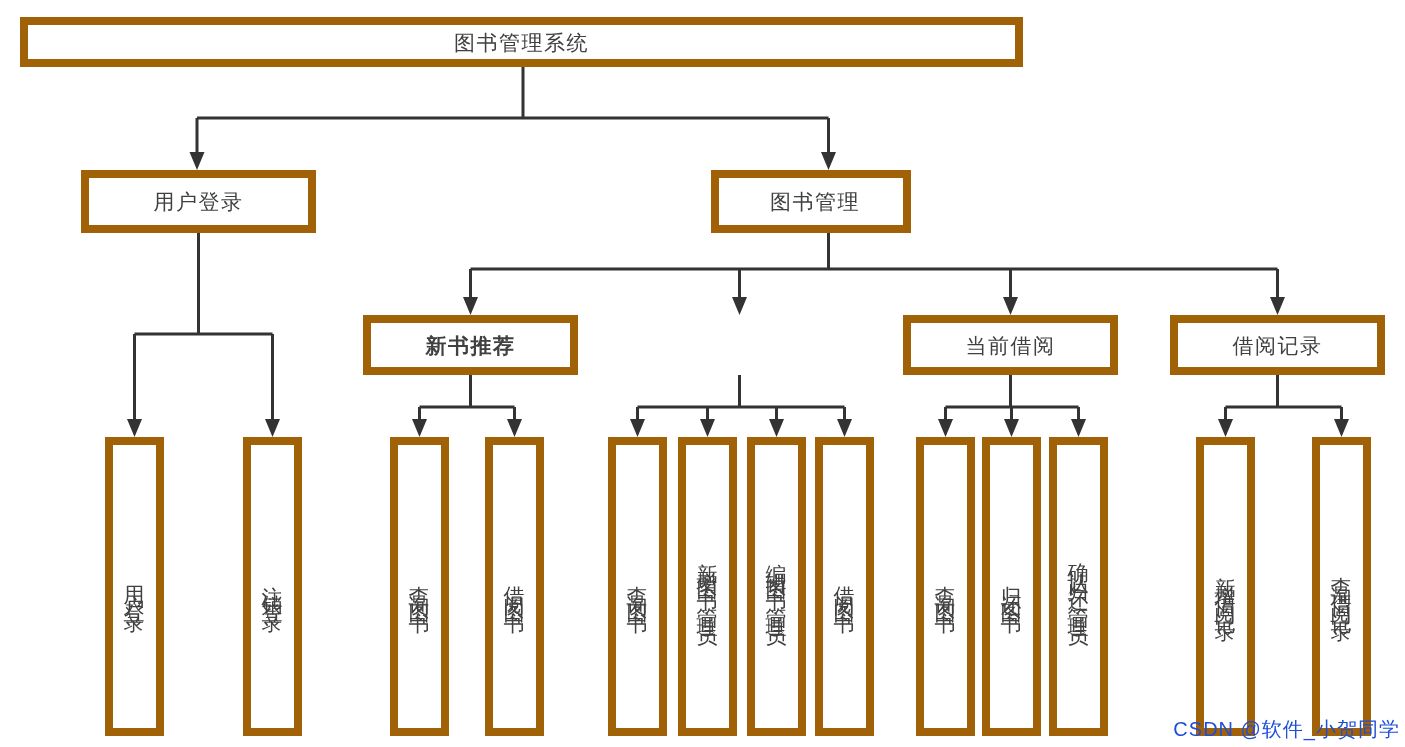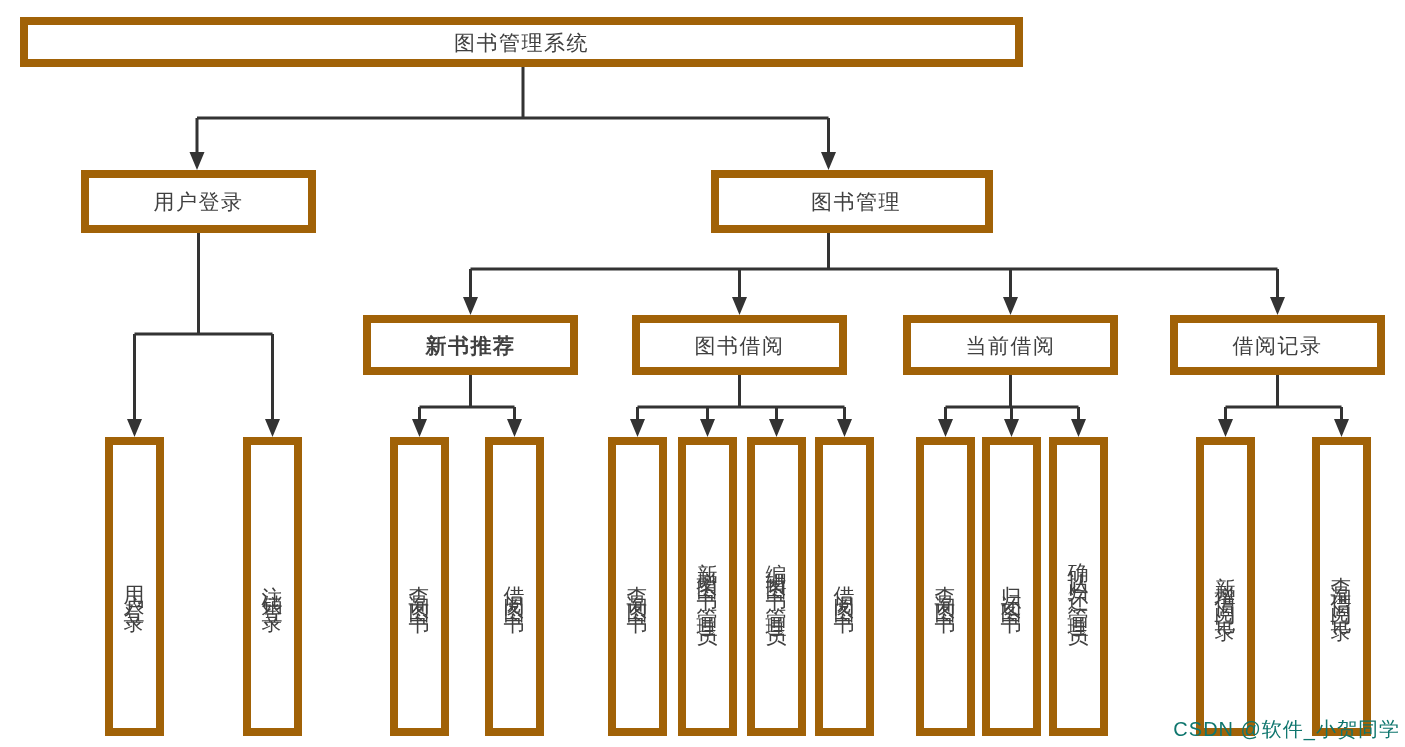--- a/index.html
+++ b/index.html
@@ -42,21 +42,21 @@
     text-orientation: mixed;
     font-size: 21px;
     letter-spacing: 9px;
     line-height: 1;
   }
   .watermark {
     position: absolute;
     right: 5px;
     bottom: 4px;
     font-size: 20px;
-    color: #0f766e;
+    color: #1d4ed8;
     letter-spacing: 1px;
     white-space: nowrap;
     z-index: 5;
   }
 </style>
 </head>
 <body>
 
 <div class="canvas">
 
@@ -98,29 +98,26 @@
       M1334 419 h15 l-7.5 18 z"></path>
   </svg>
 
   <div class="node h" style="left:20px; top:17px; width:1003px; height:50px;">
     <span>图书管理系统</span>
   </div>
 
   <div class="node h" style="left:81px; top:170px; width:235px; height:63px;">
     <span>用户登录</span>
   </div>
-  <div class="node h" style="left:711px; top:170px; width:282px; height:63px;padding-left:8px;">
+  <div class="node h" style="left:711px; top:170px; width:200px; height:63px;padding-left:8px;">
     <span>图书管理</span>
   </div>
 
   <div class="node h" style="left:363px; top:315px; width:215px; height:60px;font-weight:bold;">
     <span>新书推荐</span>
-  </div>
-  <div class="node h" style="left:632px; top:315px; width:215px; height:60px;">
-    <span>图书借阅</span>
   </div>
   <div class="node h" style="left:903px; top:315px; width:215px; height:60px;">
     <span>当前借阅</span>
   </div>
   <div class="node h" style="left:1170px; top:315px; width:215px; height:60px;">
     <span>借阅记录</span>
   </div>
 
   <div class="node v" style="left:105px; top:437px; width:59px; height:299px;">
     <span>用户登录</span>

